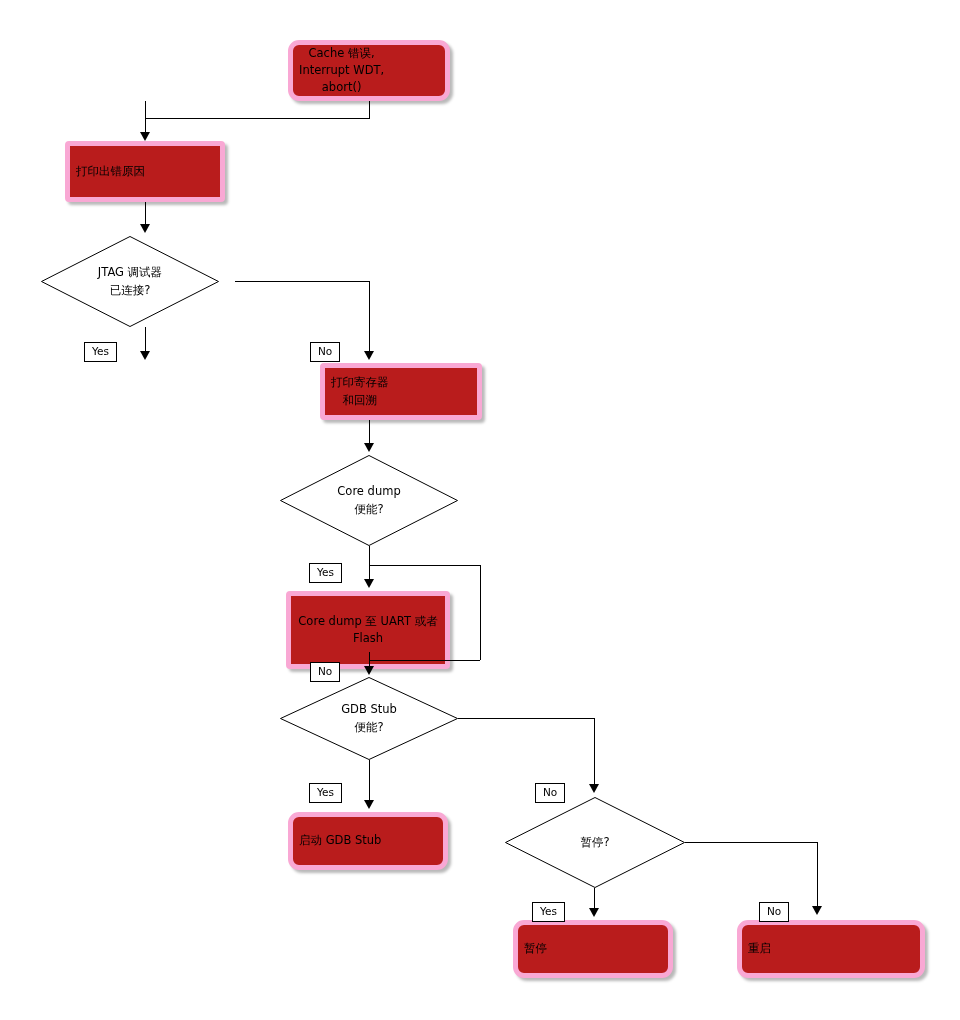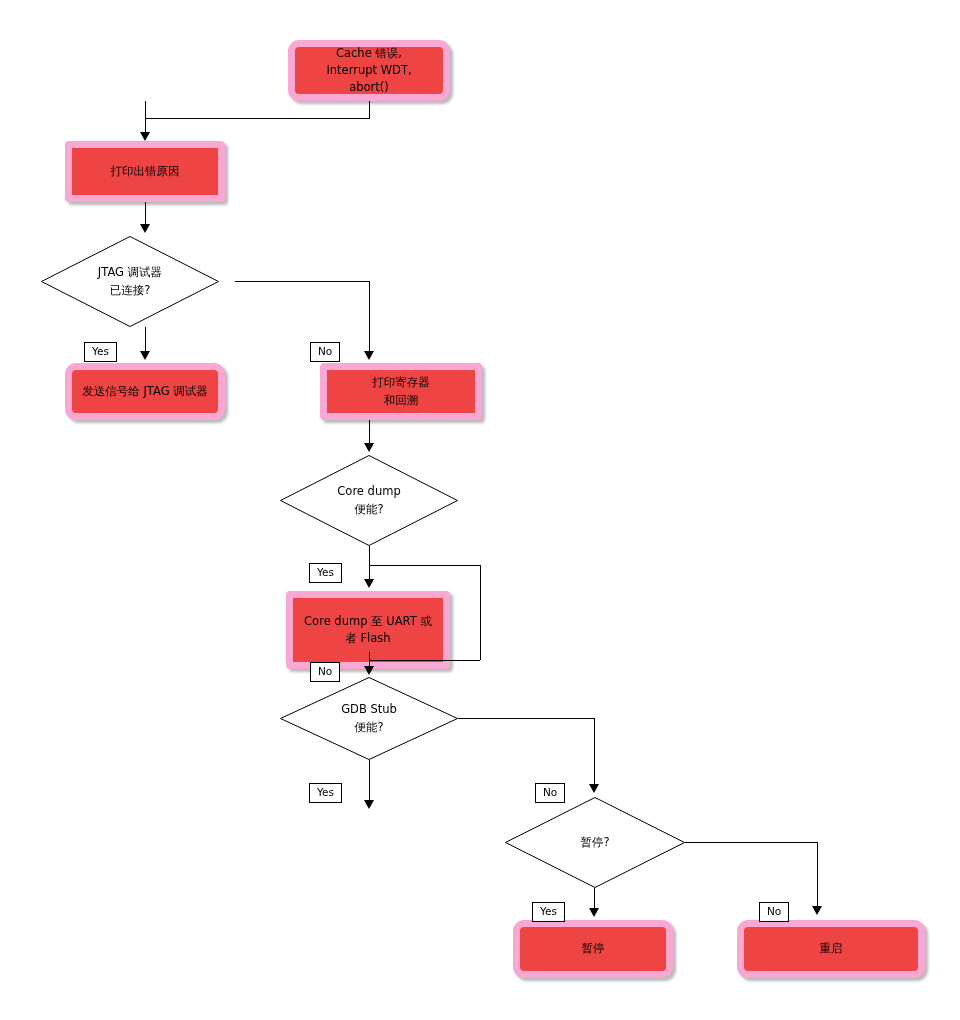--- a/index.html
+++ b/index.html
@@ -1,20 +1,20 @@
 <!DOCTYPE html>
 <html><head>
 <meta charset="utf-8">
 <style>
   html,body{margin:0;padding:0;background:#ffffff;}
   body{width:960px;height:1020px;font-family:"DejaVu Sans","Liberation Sans",sans-serif;}
   #canvas{position:relative;width:960px;height:1020px;overflow:hidden;background:#fff;}
 
-  .node{position:absolute;box-sizing:border-box;background:#ef4444;border:7px solid #f9a8d4;
-        display:flex;align-items:center;justify-content:center;text-align:center;
+  .node{position:absolute;box-sizing:border-box;background:#b91c1c;border:5px solid #f9a8d4;
+        display:flex;align-items:center;justify-content:flex-start;text-align:center;
         font-size:11.5px;color:#000;line-height:1.5;
         box-shadow:3px 3px 3px rgba(0,0,0,0.28);}
   .node.round{border-radius:11px;}
   .node.sharp{border-radius:4px;}
   .node .txt{display:block;padding:0 6px;white-space:pre-line;}
 
   .diamond{position:absolute;box-sizing:border-box;}
   .diamond .shape{position:absolute;inset:0;}
   .diamond .lbl{position:absolute;inset:0;display:flex;align-items:center;justify-content:center;
       text-align:center;font-size:11.5px;line-height:1.5;color:#000;white-space:pre-line;}
@@ -47,23 +47,20 @@
   </div>
 
   <div class="diamond" style="left:41px;top:236px;width:178px;height:91px;">
     <svg class="shape" viewBox="0 0 178 91" preserveAspectRatio="none">
       <polygon points="89,0.5 177.5,45.5 89,90.5 0.5,45.5" fill="#ffffff" stroke="#000000" stroke-width="1"></polygon>
     </svg>
     <span class="lbl">JTAG 调试器
 已连接?</span>
   </div>
 
-  <div class="node round" style="left:65px;top:363px;width:160px;height:57px;">
-    <span class="txt">发送信号给 JTAG 调试器</span>
-  </div>
 
   <div class="node sharp" style="left:288px;top:363px;width:162px;height:57px;margin-left:32px;">
     <span class="txt">打印寄存器
 和回溯</span>
   </div>
 
   <div class="diamond" style="left:280px;top:455px;width:178px;height:91px;">
     <svg class="shape" viewBox="0 0 178 91" preserveAspectRatio="none">
       <polygon points="89,0.5 177.5,45.5 89,90.5 0.5,45.5" fill="#ffffff" stroke="#000000" stroke-width="1"></polygon>
     </svg>
@@ -76,20 +73,23 @@
   </div>
 
   <div class="diamond" style="left:280px;top:677px;width:178px;height:83px;">
     <svg class="shape" viewBox="0 0 178 83" preserveAspectRatio="none">
       <polygon points="89,0.5 177.5,41.5 89,82.5 0.5,41.5" fill="#ffffff" stroke="#000000" stroke-width="1"></polygon>
     </svg>
     <span class="lbl">GDB Stub
 便能?</span>
   </div>
 
+  <div class="node round" style="left:288px;top:812px;width:160px;height:58px;">
+    <span class="txt">启动 GDB Stub</span>
+  </div>
 
   <div class="diamond" style="left:505px;top:797px;width:180px;height:91px;">
     <svg class="shape" viewBox="0 0 180 91" preserveAspectRatio="none">
       <polygon points="90,0.5 179.5,45.5 90,90.5 0.5,45.5" fill="#ffffff" stroke="#000000" stroke-width="1"></polygon>
     </svg>
     <span class="lbl">暂停?</span>
   </div>
 
   <div class="node round" style="left:513px;top:920px;width:160px;height:58px;">
     <span class="txt">暂停</span>

